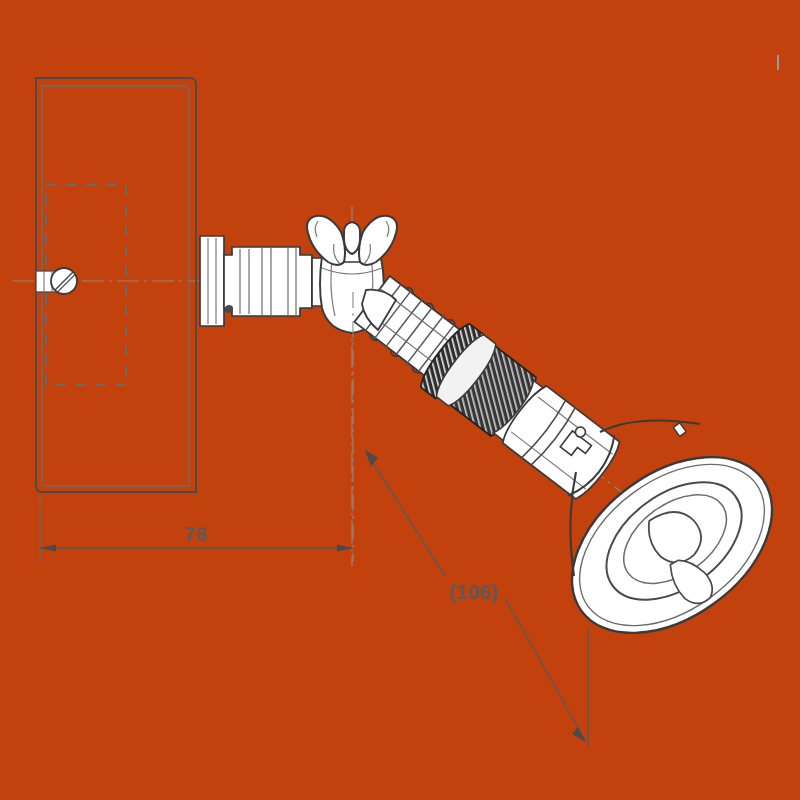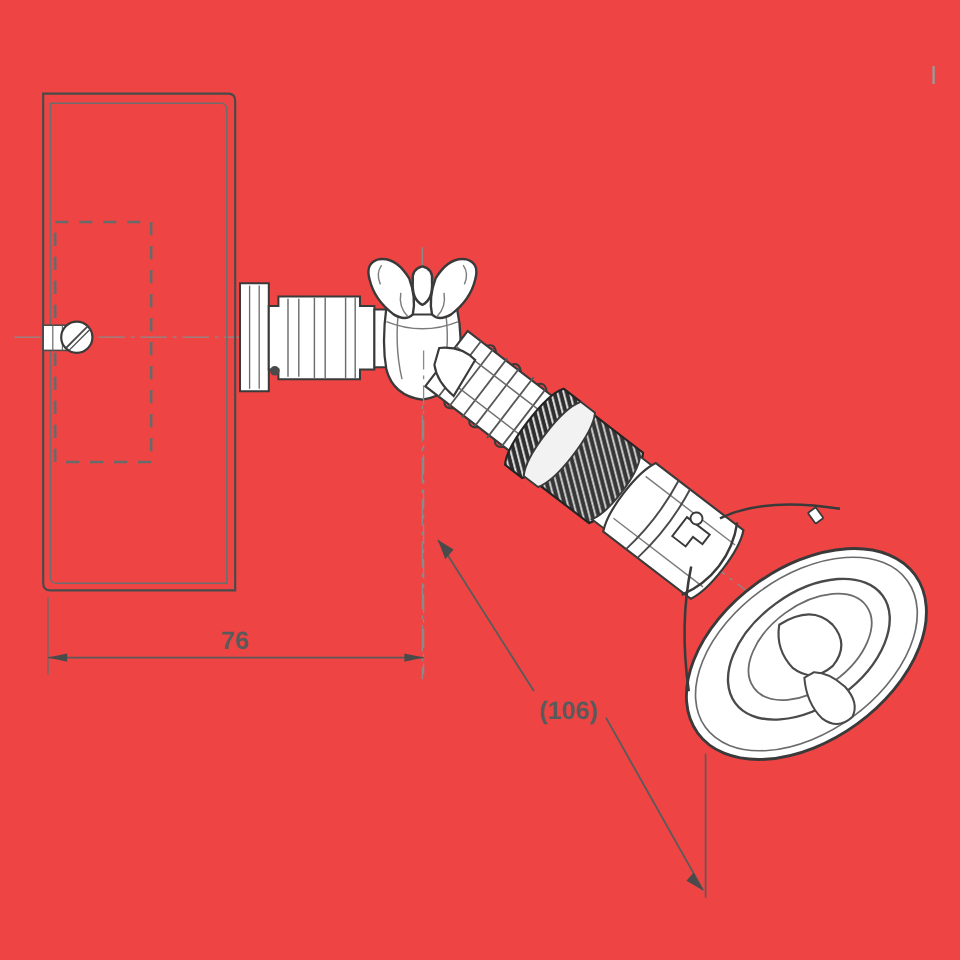--- a/index.html
+++ b/index.html
@@ -1,18 +1,18 @@
 <!DOCTYPE html>
 <html><head>
 <meta charset="utf-8">
 <style>
   html,body{margin:0;padding:0;background:#ffffff;}
   body{width:800px;height:800px;overflow:hidden;
        font-family:"Liberation Sans", sans-serif;}
-  #stage{position:relative;width:800px;height:800px;background:#ef4444;text-decoration:underline;}
+  #stage{position:relative;width:800px;height:800px;background:#c2410c;text-decoration:underline;}
   svg{display:block;position:absolute;top:0;left:0;}
   .dim-text{font-family:"Liberation Sans", sans-serif;font-size:21px;fill:#5a5a5a;font-weight:600;}
 </style>
 </head>
 <body>
 
 <div id="stage">
 
 <svg width="800" height="800" viewBox="0 0 800 800">
 

